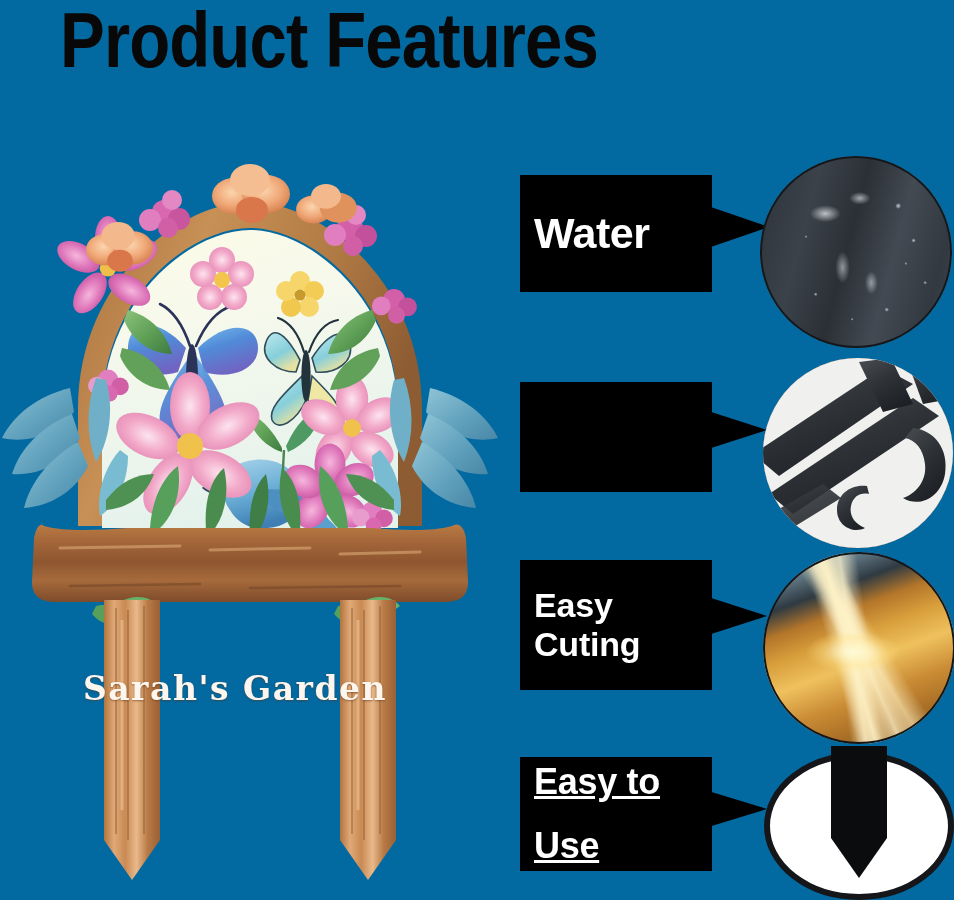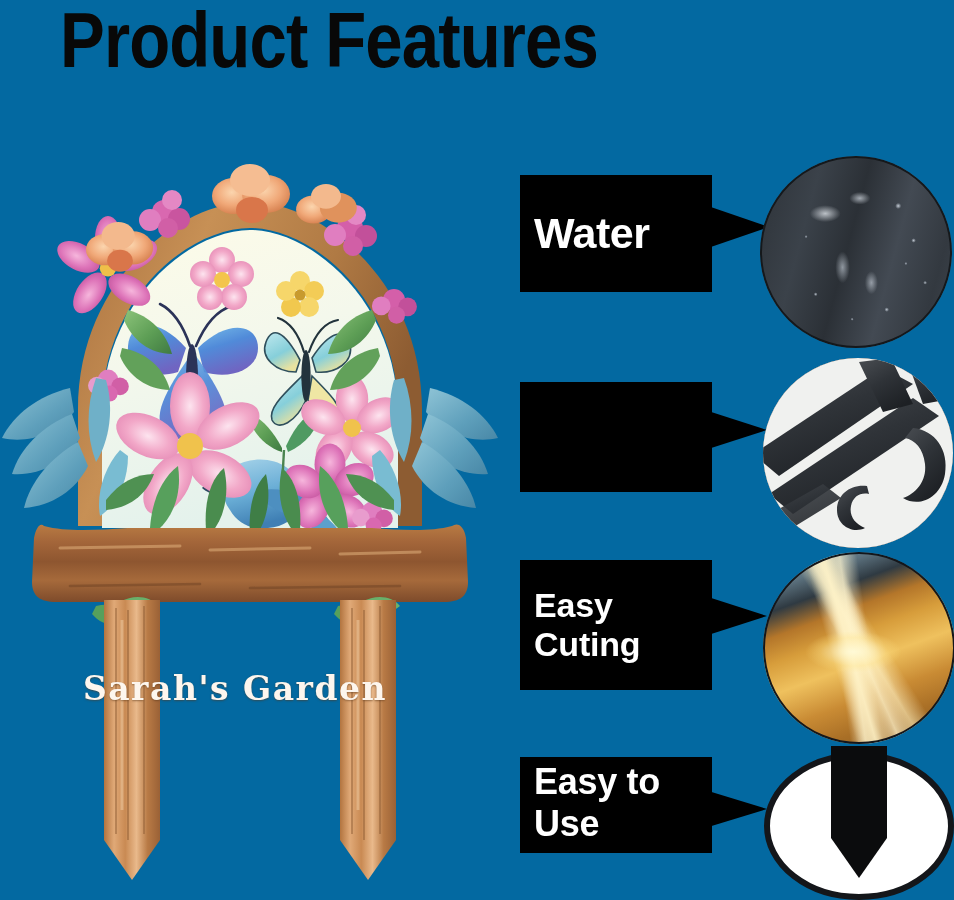--- a/index.html
+++ b/index.html
@@ -170,22 +170,23 @@
       linear-gradient(74deg, rgba(255,240,190,0) 38%, rgba(255,243,200,0.85) 46%, rgba(255,238,170,0) 54%),
       linear-gradient(66deg, rgba(255,236,170,0) 44%, rgba(255,244,205,0.75) 50%, rgba(255,236,170,0) 57%),
       linear-gradient(82deg, rgba(255,232,160,0) 40%, rgba(255,246,210,0.7) 47%, rgba(255,232,160,0) 55%),
       linear-gradient(58deg, rgba(255,228,150,0) 46%, rgba(255,240,190,0.6) 52%, rgba(255,228,150,0) 59%),
       linear-gradient(160deg, #8fa3ae 0%, #5d7380 15%, #2f3a42 24%, #b4762a 34%, #d79d3b 44%,
                        #efc15e 56%, #c98b34 70%, #a96f26 82%, #7d5a2a 100%);
   }
 
   
   #label-easy {
-    left: 5px; top: 757px; width: 192px; height: 96px;
-    justify-content: flex-start;
+    left: 5px; top: 757px; width: 192px; height: 114px;
+    justify-content: space-between;
+    text-decoration: underline;
   }
   #label-easy .line { font-size: 36px; line-height: 42px; letter-spacing: -0.3px; }
   #ptr-easy {
     left: 190px; top: 790px;
     border-width: 19px 0 19px 62px;
   }
   #circle-easy {
     left: 248px; top: 752px; width: 192px; height: 148px;
     overflow: visible;
   }

